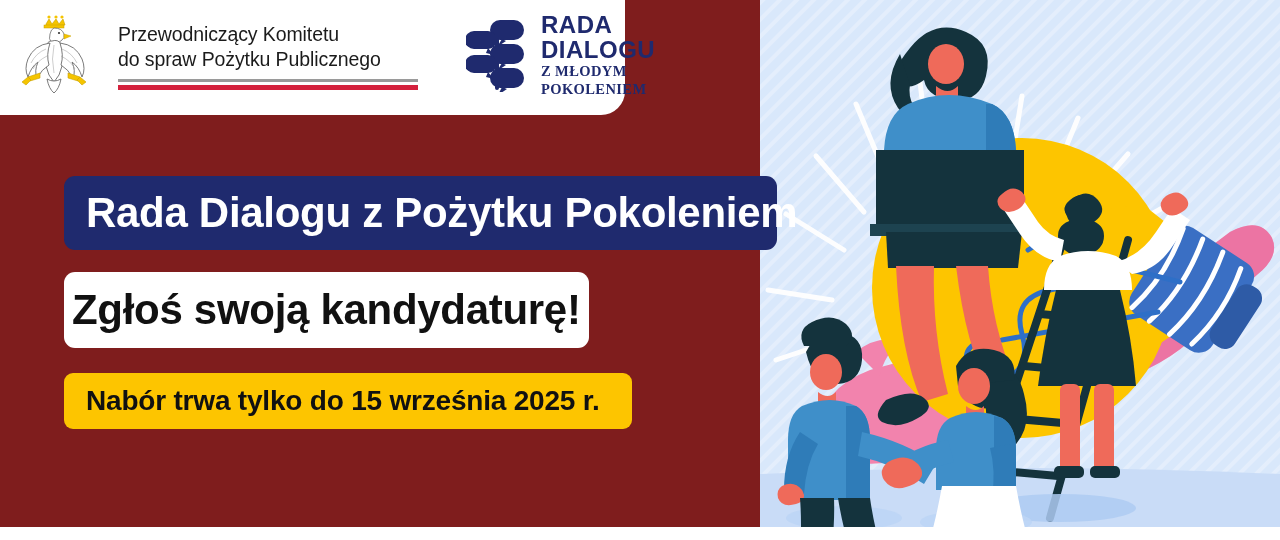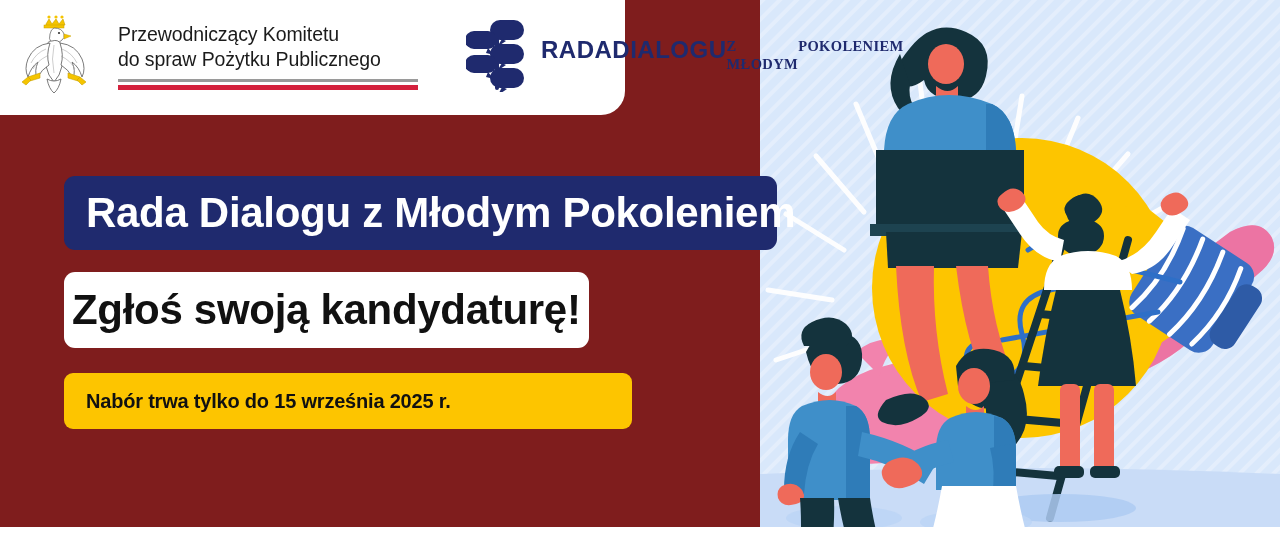--- a/index.html
+++ b/index.html
@@ -72,21 +72,21 @@
   }
 
   #rdmp-logo {
     display: flex;
     align-items: center;
     gap: 13px;
     margin-left: 22px;
     margin-top: 4px;
   }
   #rdmp-mark { width: 62px; height: 74px; flex: 0 0 auto; }
-  #rdmp-wordmark { display: flex; flex-direction: row; }
+  #rdmp-wordmark { display: flex; flex-direction: column; }
   .rdmp-big {
     font-family: "Liberation Sans", sans-serif;
     font-weight: bold;
     font-size: 24px;
     line-height: 25px;
     letter-spacing: 0.5px;
     color: #1f2a6e;
   }
   .rdmp-small {
     font-family: Liberation Serif, serif;
@@ -140,21 +140,21 @@
     left: 64px;
     top: 373px;
     width: 568px;
     height: 56px;
     background: #fdc500;
     border-radius: 9px;
     padding-left: 22px;
   }
   #pill-deadline .pill-text {
     color: #111111;
-    font-size: 20px;
+    font-size: 28px;
     font-weight: bold;
     letter-spacing: -0.2px;
     white-space: nowrap;
   }
 
   
   #illustration {
     position: absolute;
     right: 0;
     top: 0;
@@ -401,21 +401,21 @@
       <div id="rdmp-wordmark">
         <div class="rdmp-big">RADA</div>
         <div class="rdmp-big">DIALOGU</div>
         <div class="rdmp-small">Z MŁODYM</div>
         <div class="rdmp-small">POKOLENIEM</div>
       </div>
     </div>
   </div>
 
   <div class="pill" id="pill-title">
-    <span class="pill-text">Rada Dialogu z Młodym Pokoleniem</span>
+    <span class="pill-text">Rada Dialogu z Pożytku Pokoleniem</span>
   </div>
 
   <div class="pill" id="pill-cta">
     <span class="pill-text">Zgłoś swoją kandydaturę!</span>
   </div>
 
   <div class="pill" id="pill-deadline">
     <span class="pill-text">Nabór trwa tylko do 15 września 2025 r.</span>
   </div>
 

